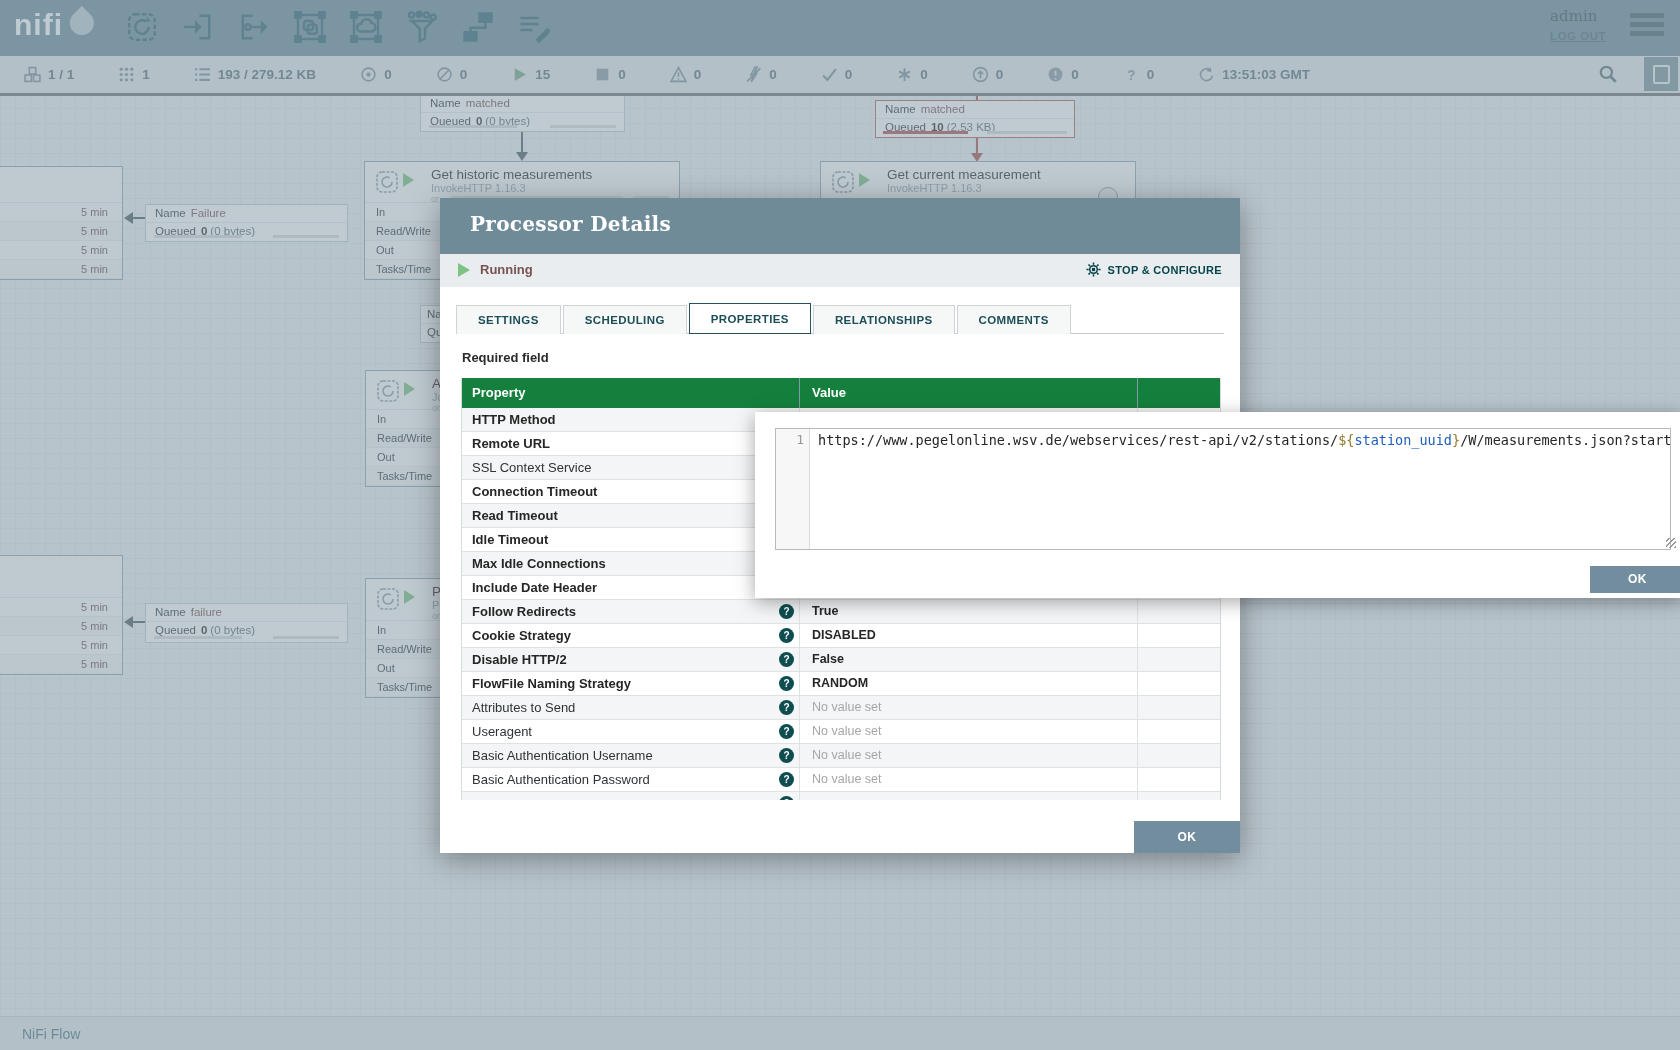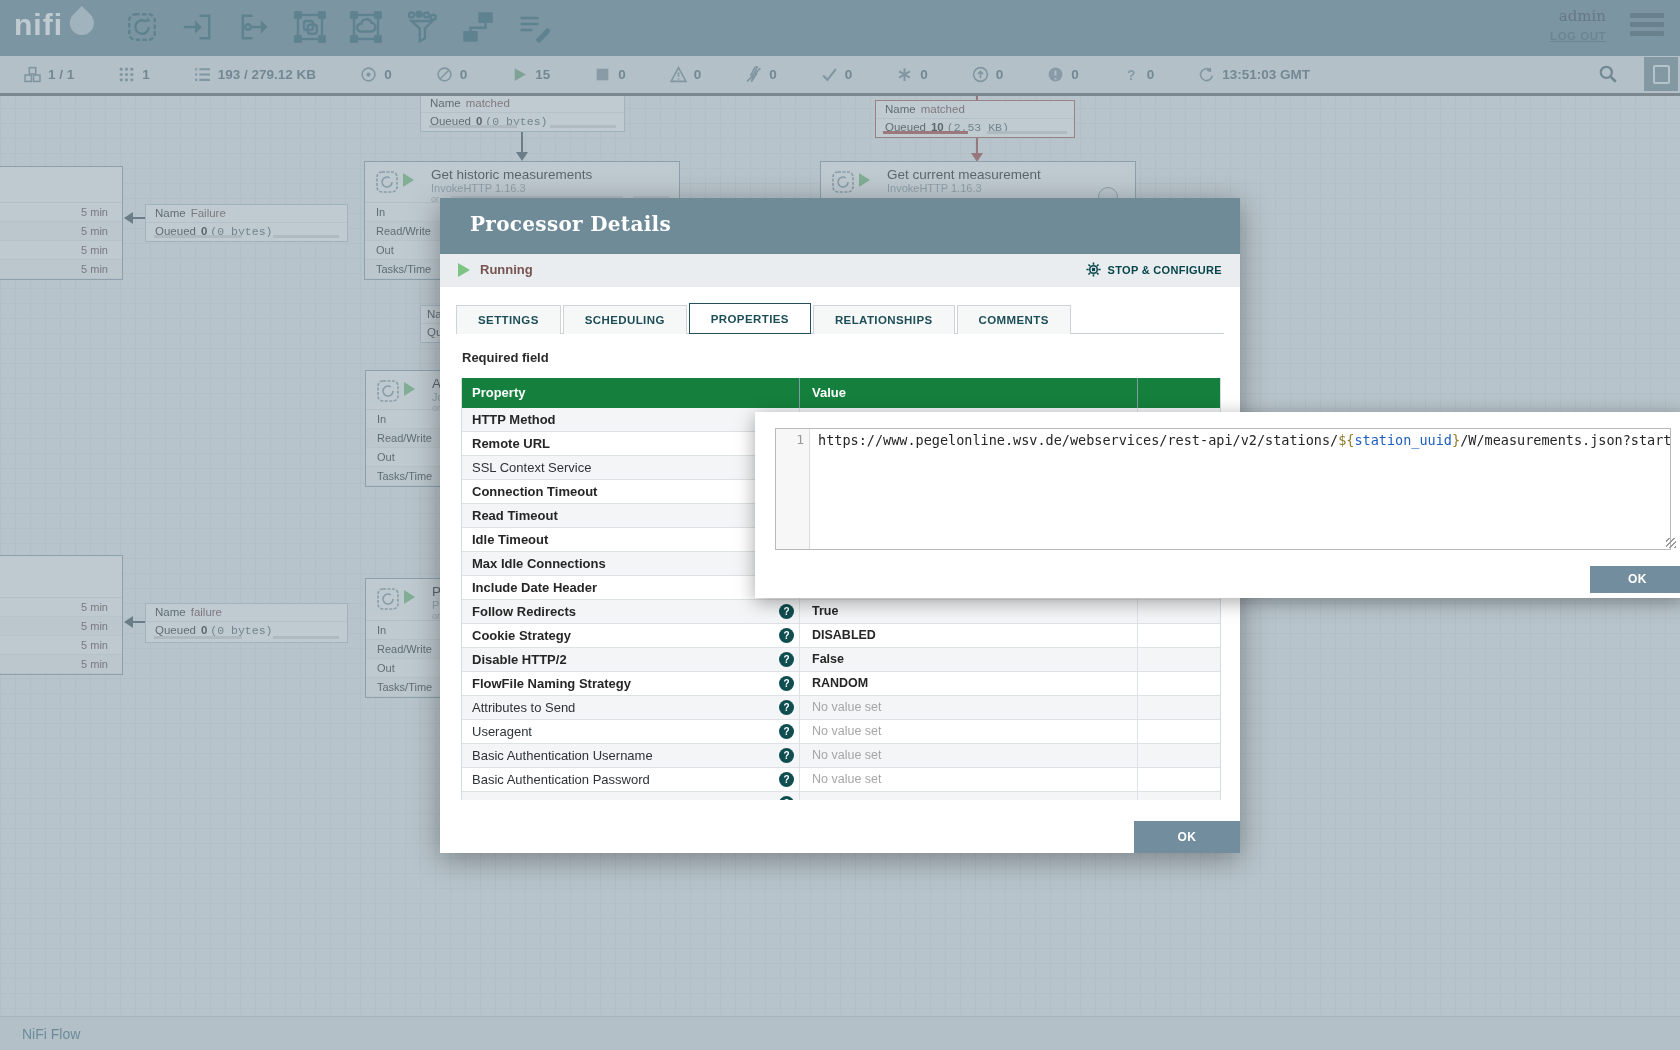--- a/index.html
+++ b/index.html
@@ -6,21 +6,21 @@
   #root{position:relative;width:1680px;height:1050px;overflow:hidden;
         font-family:"Liberation Sans",sans-serif;background:#eef1f3;}
   
   #hdr{position:absolute;left:0;top:0;width:1680px;height:56px;background:#728e9e;z-index:2;}
   #logo{position:absolute;left:14px;top:8px;font-size:30px;font-weight:bold;letter-spacing:1px;color:#fff;}
   .drop{display:inline-block;width:24px;height:24px;background:#d2dde2;opacity:.8;
         border-radius:0 50% 50% 50%;transform:rotate(45deg) translate(2px,-2px);margin-left:4px;}
   #tools{position:absolute;left:122px;top:7px;display:flex;gap:16px;}
   .tool{width:40px;height:40px;display:flex;align-items:center;justify-content:center;cursor:grab;}
   .tool svg{stroke:#1f5a68;opacity:.75;fill:none;stroke-width:1.6;}
-  #userbox{position:absolute;right:74px;top:7px;text-align:right;}
+  #userbox{position:absolute;right:74px;top:7px;}
   #username{font-family:"DejaVu Serif",serif;font-size:15px;color:#3e545d;}
   #logout{font-size:11.5px;font-weight:bold;letter-spacing:.5px;color:#4e707c;text-decoration:underline;cursor:pointer;margin-top:5px;}
   #burger{position:absolute;right:16px;top:13px;width:34px;cursor:pointer;}
   #burger div{height:5px;background:#48656f;margin-bottom:4px;border-radius:1px;}
   
   #sbar{position:absolute;left:0;top:56px;width:1680px;height:37px;background:#e3e8eb;
         border-bottom:3px solid #737373;z-index:2;display:flex;align-items:center;}
   .sb-item{display:flex;align-items:center;margin-left:24px;margin-right:20px;white-space:nowrap;}
   .sb-item .sbv{font-size:13.5px;color:#5e747d;font-weight:bold;margin-left:7px;}
   .sbi{width:17px;height:17px;display:inline-flex;align-items:center;justify-content:center;}
@@ -45,21 +45,21 @@
   .stat-rows{position:absolute;left:0;right:0;bottom:0;border-top:1px solid #e4e7e9;}
   .stat-row{height:18px;line-height:18px;font-size:11px;color:#33383b;padding-left:11px;border-bottom:1px solid #ececec;}
   .stat-row:nth-child(even){background:#f4f6f7;}
   .stat-row.rt{text-align:right;padding-right:14px;color:#6d5352;}
   .clabel{position:absolute;background:#fff;border:1px solid #bfccd3;box-sizing:border-box;font-size:11.5px;}
   .clabel .crow{height:17px;line-height:17px;padding-left:9px;white-space:nowrap;}
   .clabel .crow:first-child{border-bottom:1px solid #e7ebed;}
   .clabel .lab{color:#33383b;}
   .clabel .val{color:#775351;margin-left:5px;}
   .clabel .cnt{color:#2b2b2b;font-weight:bold;margin-left:5px;}
-  .clabel .siz{color:#5b6a71;margin-left:3px;font-family:Liberation Mono, monospace;}
+  .clabel .siz{color:#5b6a71;margin-left:3px;}
   .pbar{position:absolute;height:3px;background:#dcdcdc;bottom:3px;}
   .vline{position:absolute;width:2px;background:#4e5e66;}
   .vline.red{background:#a9534f;}
   .ahead-down{position:absolute;width:0;height:0;border-top:9px solid #4e5e66;
               border-left:6px solid transparent;border-right:6px solid transparent;}
   .ahead-down.red{border-top-color:#a9534f;}
   .hline{position:absolute;height:2px;background:#4e5e66;}
   .ahead-left{position:absolute;width:0;height:0;border-right:9px solid #4e5e66;
               border-top:6px solid transparent;border-bottom:6px solid transparent;}
   #footer{position:absolute;left:0;top:1016px;width:1680px;height:34px;background:#e3e8eb;

